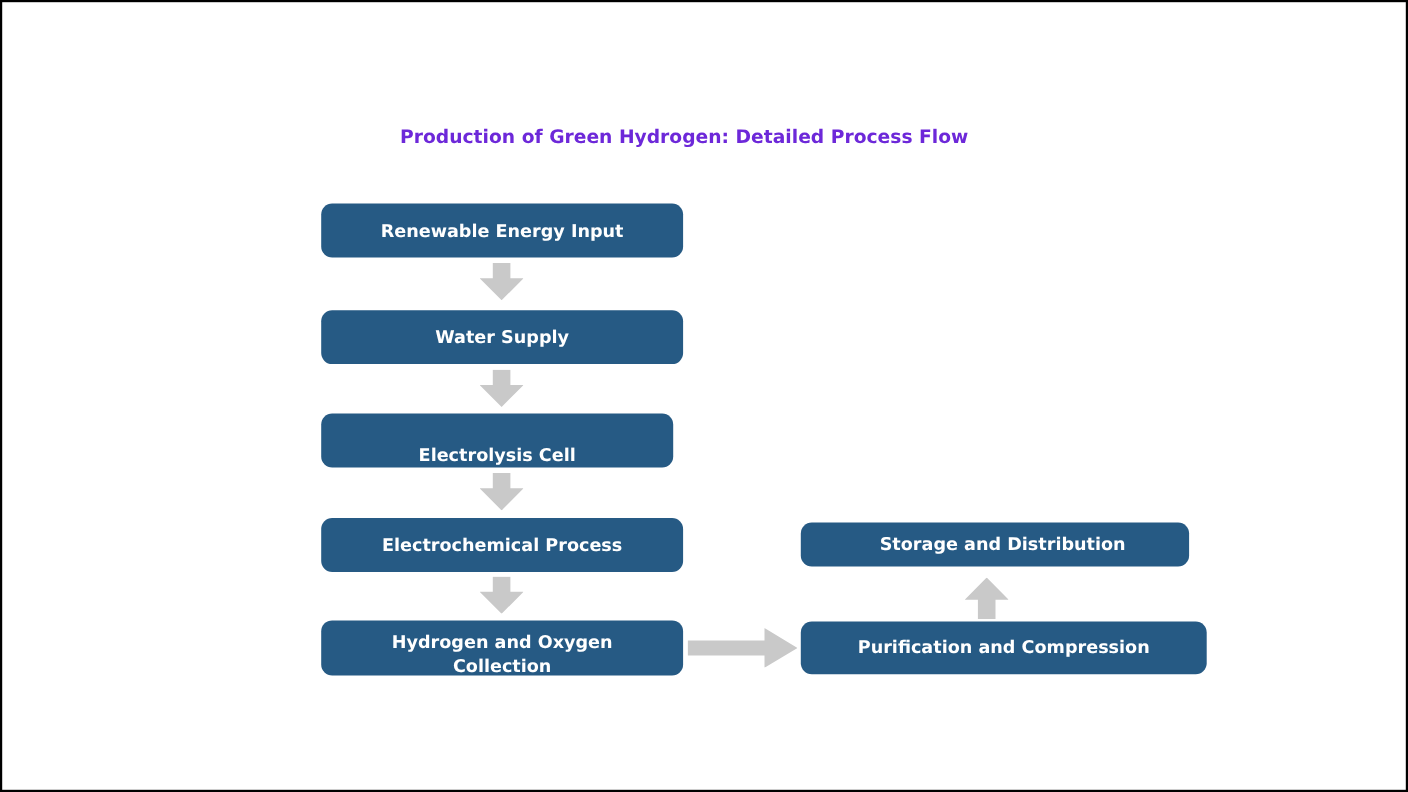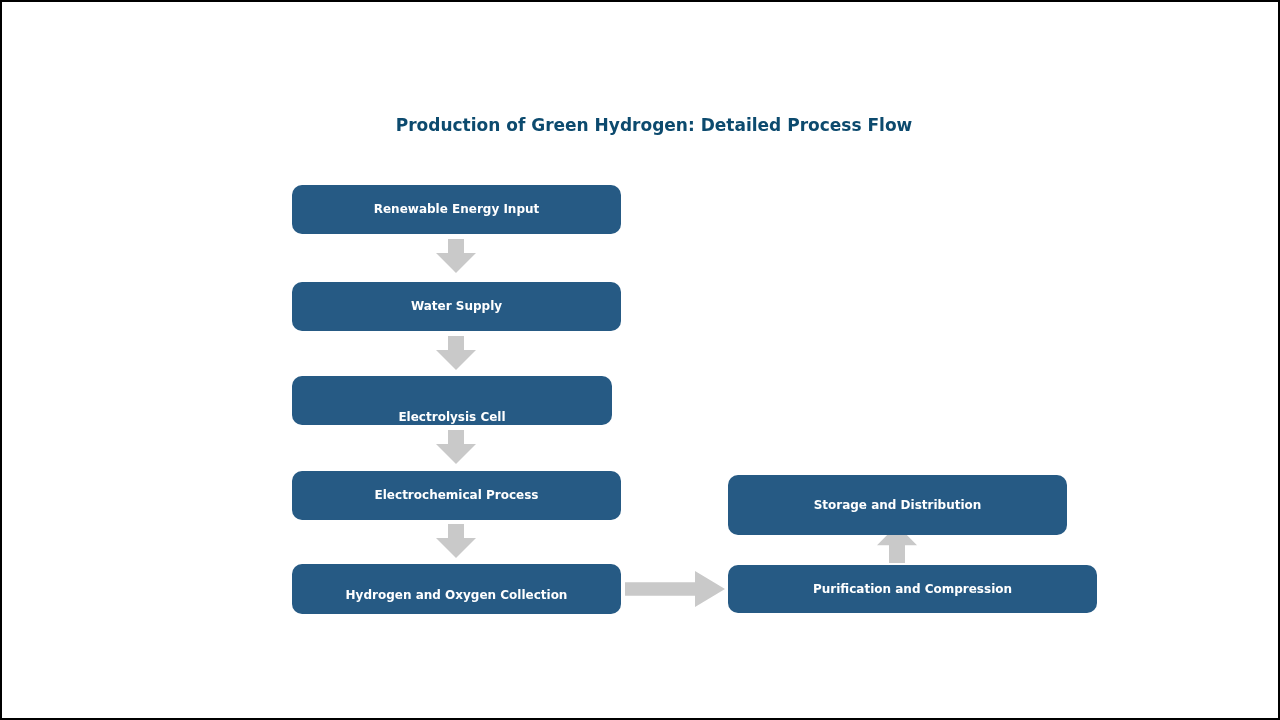--- a/index.html
+++ b/index.html
@@ -12,56 +12,56 @@
     width: 1280px;
     height: 720px;
     background: #ffffff;
     border: 2px solid #000000;
     box-sizing: border-box;
     overflow: hidden;
     font-family: "DejaVu Sans", "Liberation Sans", sans-serif;
   }
   .diagram-title {
     position: absolute;
-    left: 652px;
+    left: 620px;
     top: 113px;
     transform: translateX(-50%);
     margin: 0;
     font-size: 17px;
     font-weight: bold;
-    color: #0c4a6e;
+    color: #6d28d9;
     white-space: nowrap;
   }
   .node {
     position: absolute;
     background: #265a84;
     color: #ffffff;
     font-weight: bold;
-    font-size: 12px;
+    font-size: 16px;
     border-radius: 10px;
     display: flex;
     align-items: center;
     justify-content: center;
     text-align: center;
     line-height: 1.35;
   }
   .node .node-label { white-space: nowrap; }
   .node .node-label.wrap {
     white-space: normal;
     max-width: 245px;
     margin-top: 12px;
   }
   
   .n-main-0 { left: 290px; top: 183px; width: 329px; height: 49px; }
   .n-main-1 { left: 290px; top: 280px; width: 329px; height: 49px; text-align: right; }
   .n-main-2 { left: 290px; top: 374px; width: 320px; height: 49px; align-items: flex-end; }
   .n-main-3 { left: 290px; top: 469px; width: 329px; height: 49px; }
   .n-main-4 { left: 290px; top: 562px; width: 329px; height: 50px; }
   
-  .n-side-0 { left: 726px; top: 473px; width: 339px; height: 60px; }
+  .n-side-0 { left: 726px; top: 473px; width: 339px; height: 40px; padding-left: 14px; }
   .n-side-1 { left: 726px; top: 563px; width: 369px; height: 48px; }
 
   .arrow {
     position: absolute;
     background: #c9c9c9;
   }
   .arrow-down {
     width: 40px; height: 34px;
     clip-path: polygon(30% 0, 70% 0, 70% 41%, 100% 41%, 50% 100%, 0 41%, 30% 41%);
   }

